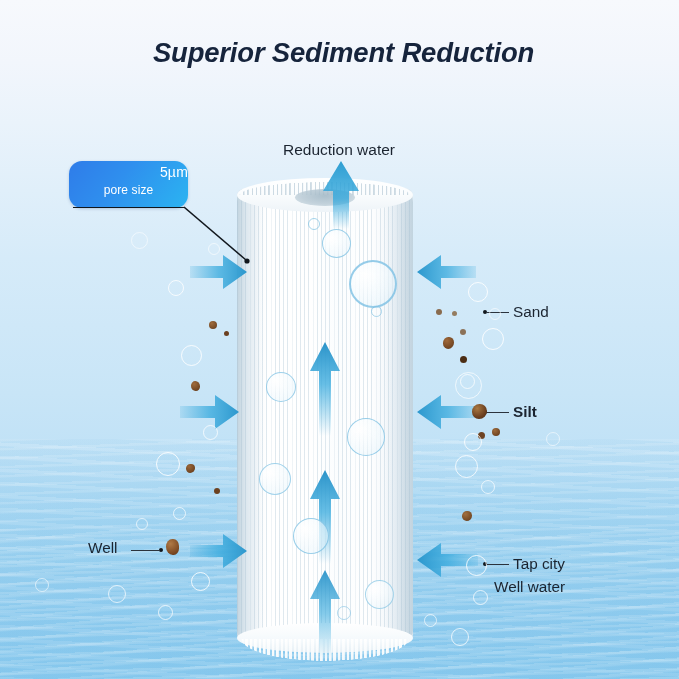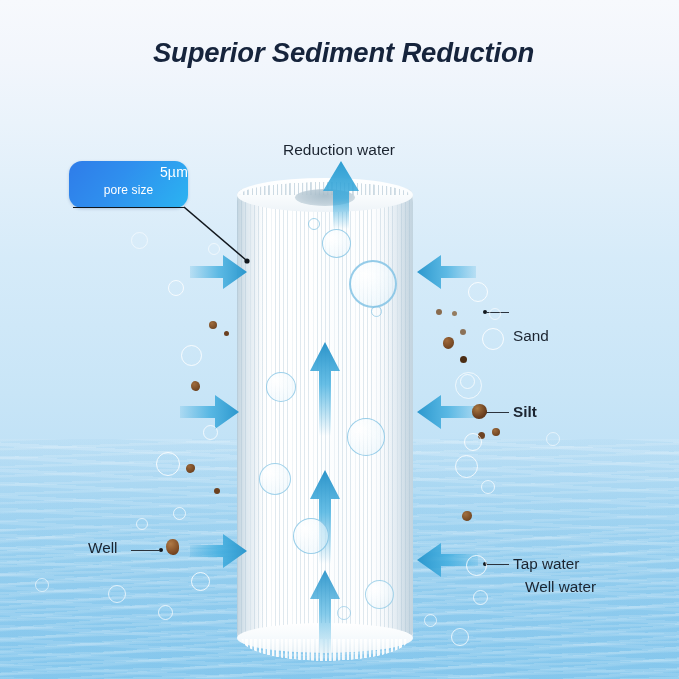--- a/index.html
+++ b/index.html
@@ -322,30 +322,30 @@
     <div class="b2">pore size</div>
   </div>
   <div class="badge-line"></div>
   <svg style="position:absolute;left:184px;top:205px;width:70px;height:60px" viewBox="0 0 70 60">
     <line x1="0" y1="2" x2="62" y2="55" stroke="#11171d" stroke-width="1.5"></line>
     <circle cx="63" cy="56" r="2.6" fill="#11171d"></circle>
   </svg>
 
   <div class="dot" style="left:483px;top:310px;"></div>
   <div class="lead" style="left:487px;top:312px;width:22px;"></div>
-  <div class="lbl" style="left:513px;top:303px;margin-top:24px;">Sand</div>
+  <div class="lbl" style="left:513px;top:303px;">Sand</div>
 
   <div class="dot" style="left:483px;top:410px;"></div>
   <div class="lead" style="left:487px;top:412px;width:22px;"></div>
   <div class="lbl" style="left:513px;top:403px;font-weight:bold;">Silt</div>
 
   <div class="dot" style="left:483px;top:562px;"></div>
   <div class="lead" style="left:487px;top:564px;width:22px;"></div>
-  <div class="lbl" style="left:513px;top:555px;">Tap water</div>
-  <div class="lbl" style="left:525px;top:578px;">Well water</div>
+  <div class="lbl" style="left:513px;top:555px;">Tap city</div>
+  <div class="lbl" style="left:494px;top:578px;">Well water</div>
 
   <div class="lbl" style="left:88px;top:539px;">Well</div>
   <div class="lead" style="left:131px;top:550px;width:28px;"></div>
   <div class="dot" style="left:159px;top:548px;"></div>
 
   <div class="particle" style="left:166px;top:539px;width:13px;height:16px;border-radius:52% 48% 44% 56%;
            background:radial-gradient(circle at 35% 30%,#b07a46,#7e4b24 65%,#5c3315);"></div>
   <div class="particle" style="left:186px;top:464px;width:9px;height:9px;border-radius:50% 46% 55% 48%;
            background:radial-gradient(circle at 35% 30%,#9a6638,#5e3618);"></div>
   <div class="particle" style="left:214px;top:488px;width:6px;height:6px;border-radius:50%;background:#6c4120;"></div>

